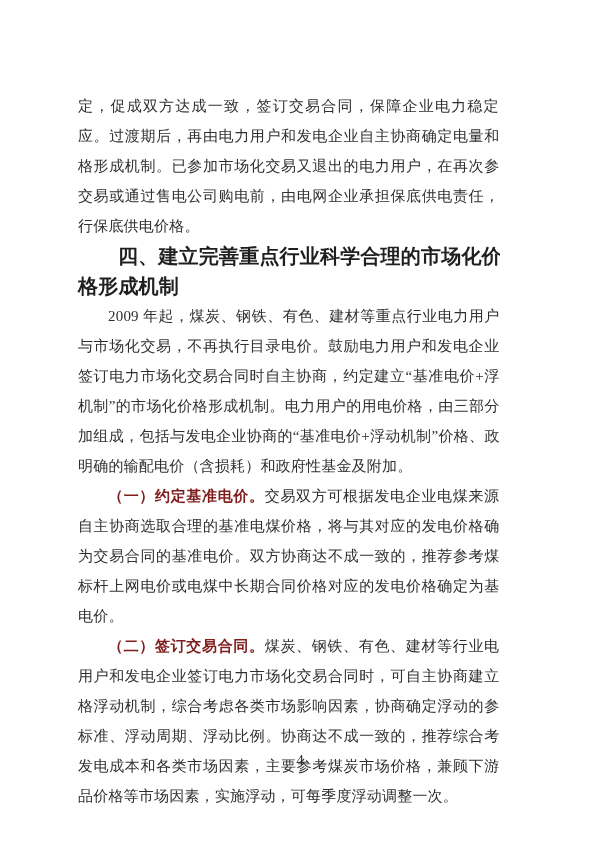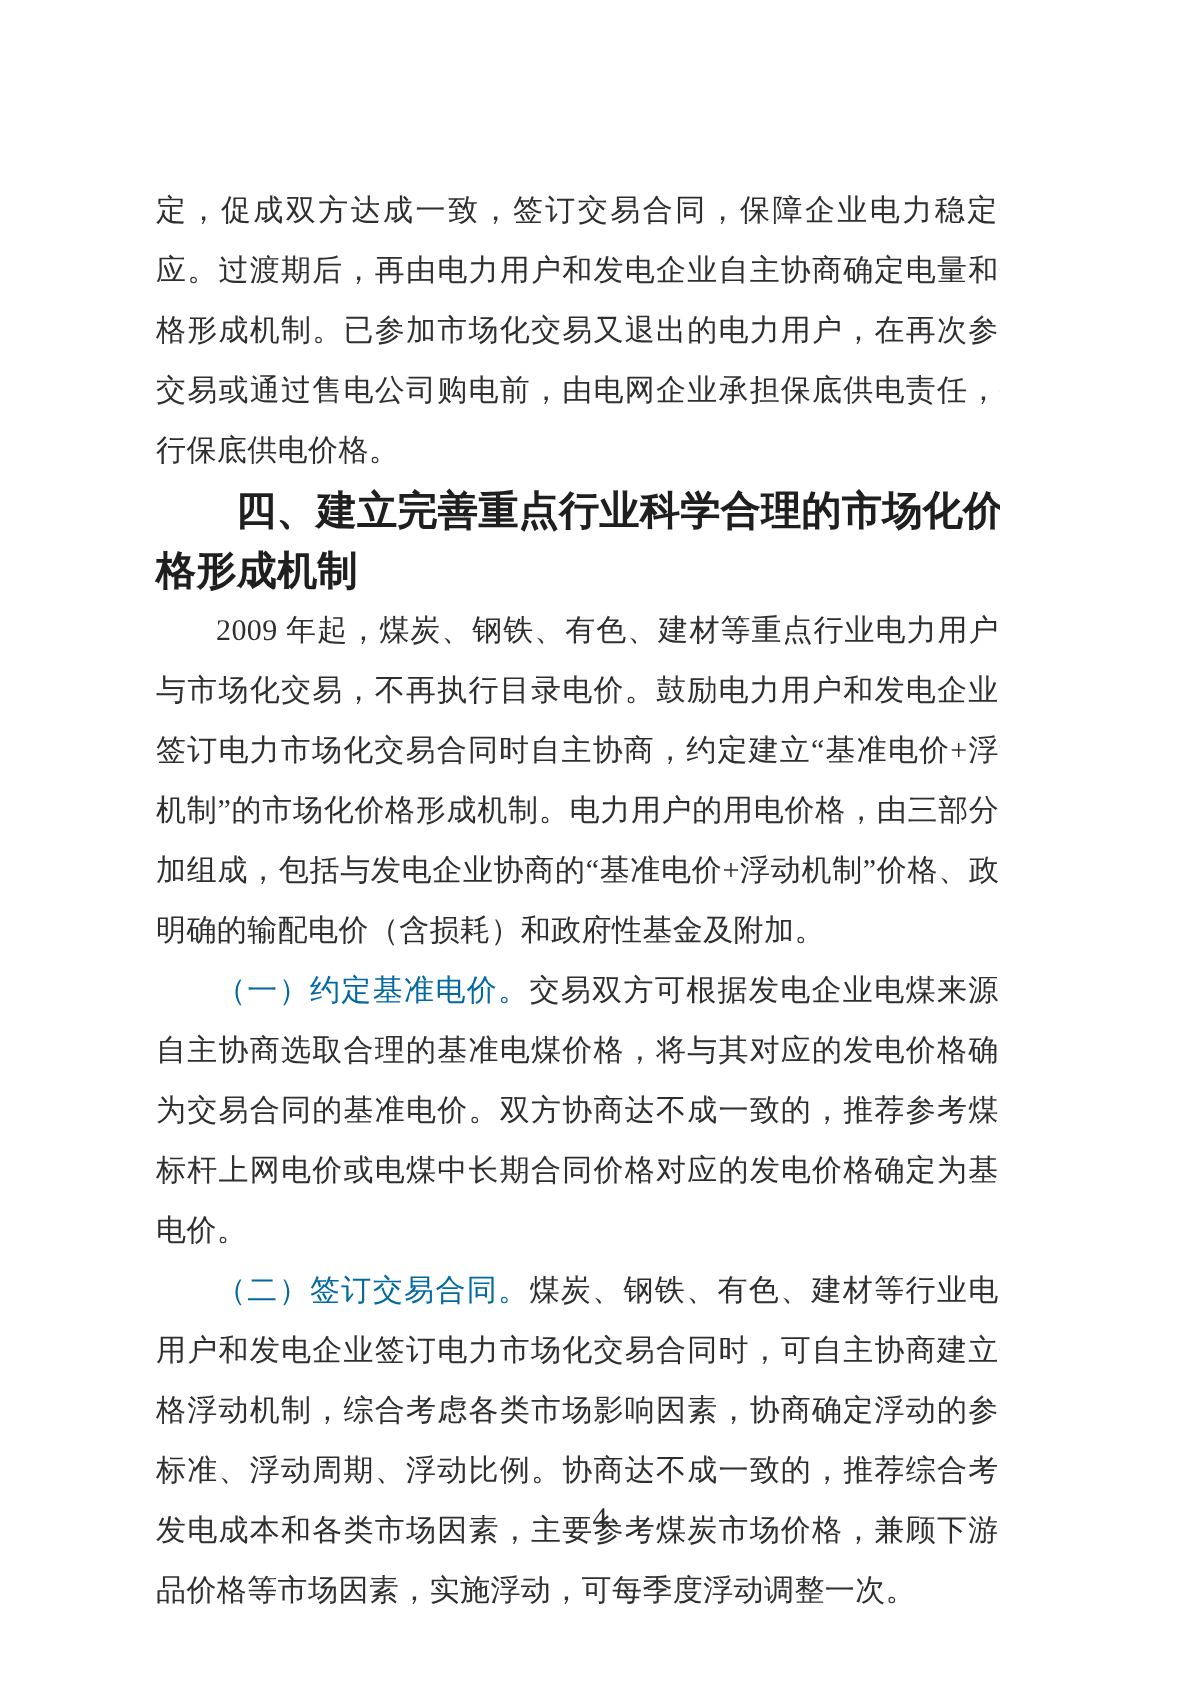--- a/index.html
+++ b/index.html
@@ -37,22 +37,22 @@
     margin: 0;
     text-indent: 2em;
     font-family: "Liberation Sans", "DejaVu Sans", sans-serif;
     font-weight: 700;
     font-size: 20px;
     line-height: 30px;
     color: #1f1f1f;
     text-align: left;
   }
   .lead {
-    font-weight: 400;
-    color: #0369a1;
+    font-weight: 700;
+    color: #7f1d1d;
   }
   .page-number {
     position: absolute;
     left: 0;
     top: 752px;
     width: 600px;
     text-align: center;
     font-family: "Liberation Serif", "DejaVu Serif", serif;
     font-size: 15px;
     color: #2f2f2f;

